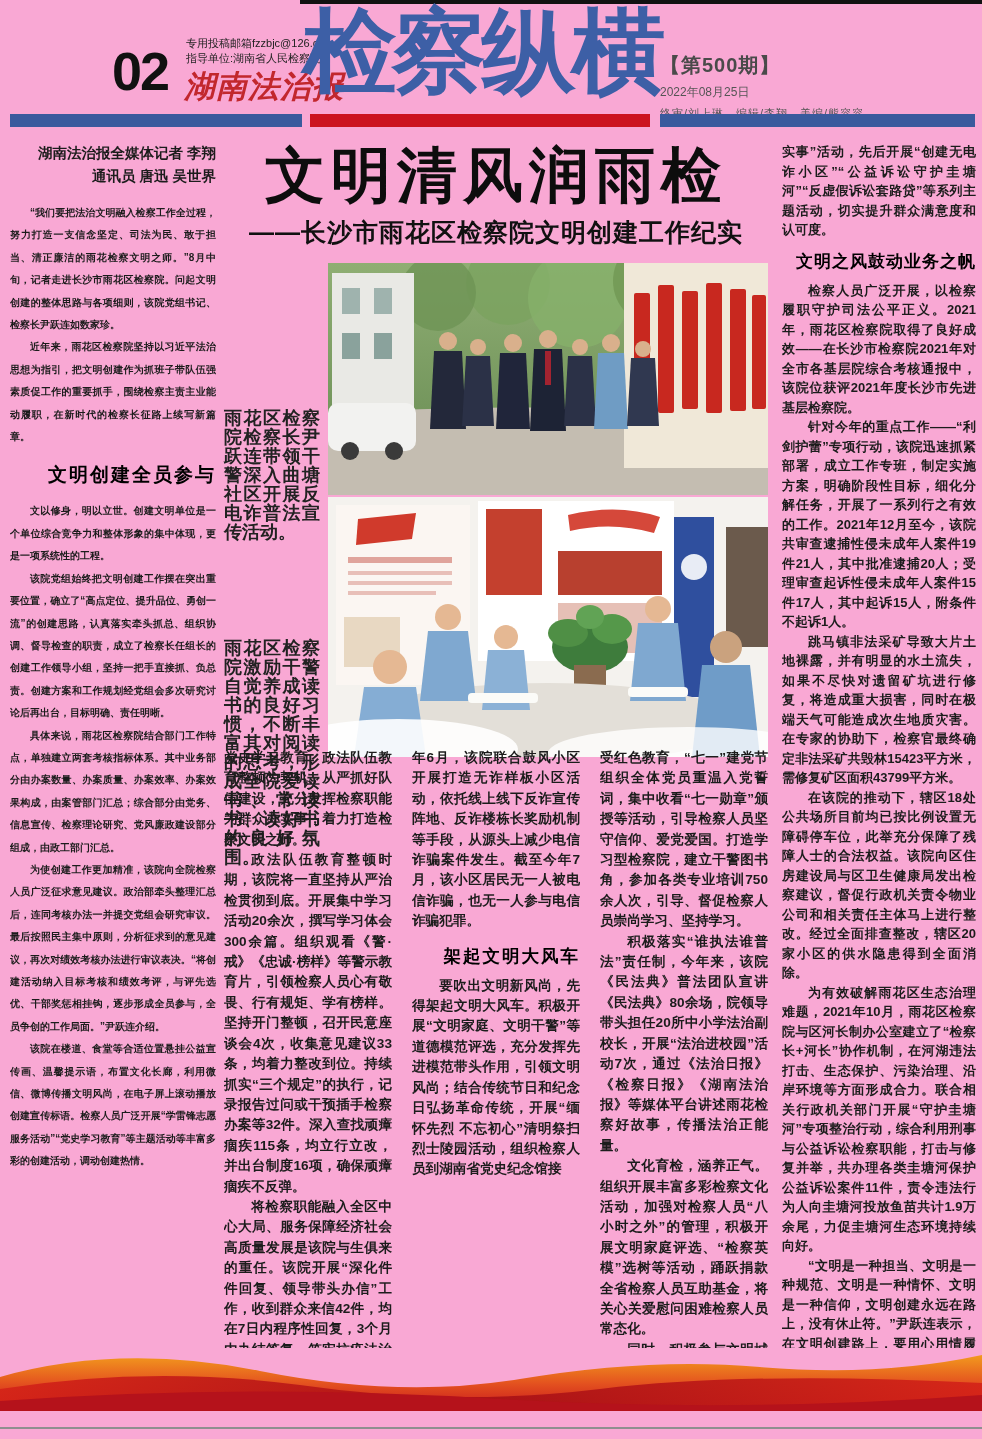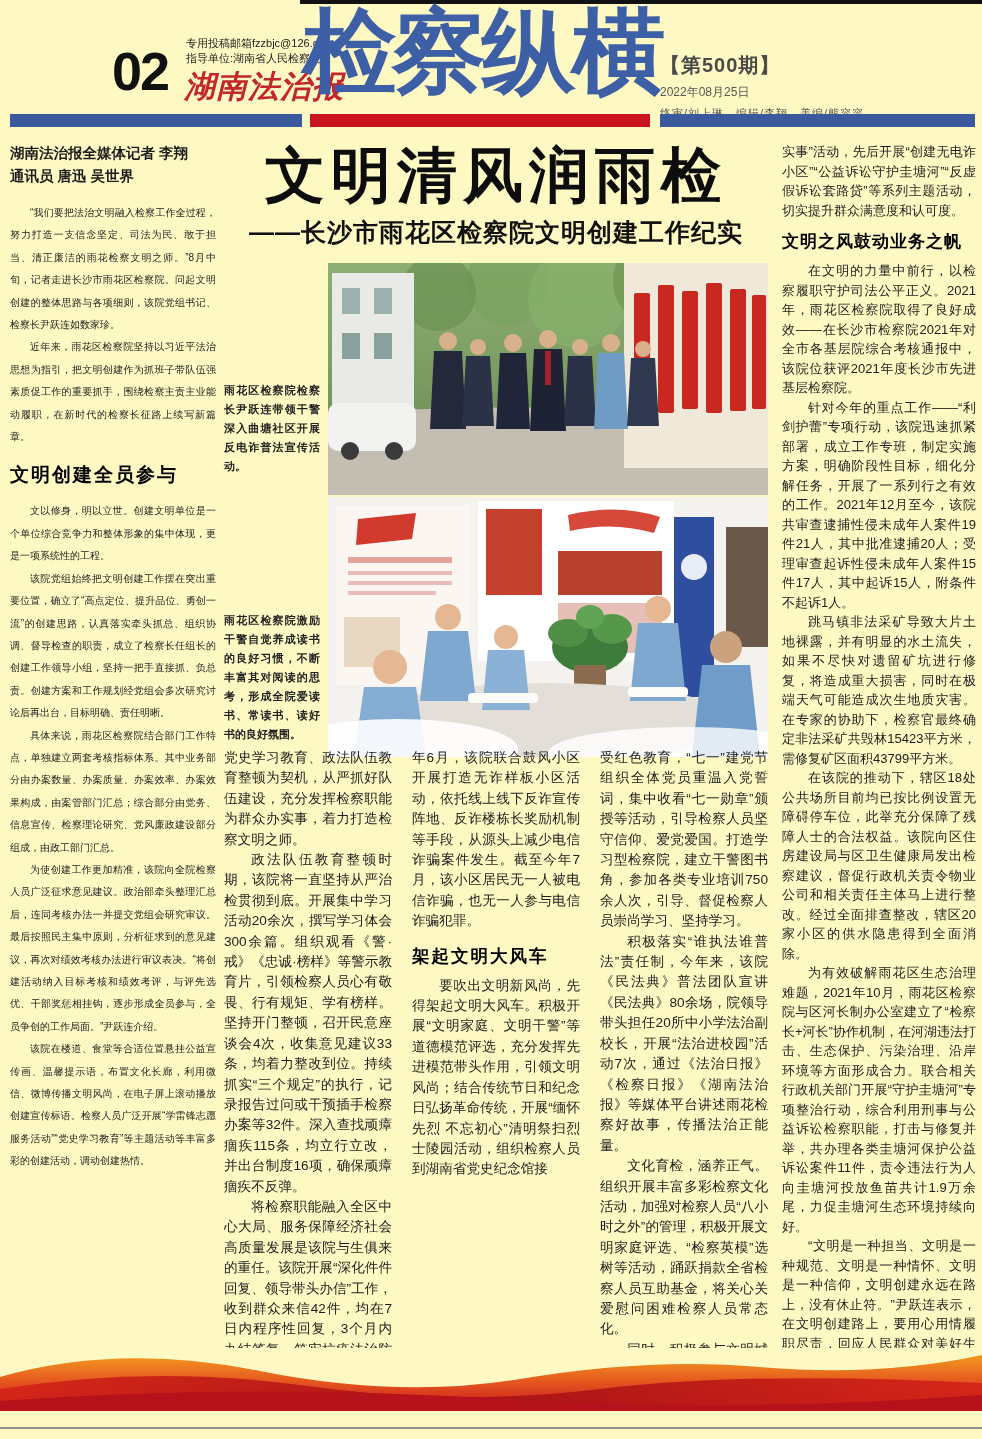--- a/index.html
+++ b/index.html
@@ -1,54 +1,54 @@
 <!DOCTYPE html>
 <html><head>
 <meta charset="utf-8">
 <style>
   * { margin:0; padding:0; box-sizing:border-box; }
   html,body { background:#ffffff; }
   body { font-family:"Liberation Sans", sans-serif; color:#1c1c1c; }
-  .page { position:relative; width:982px; height:1439px; margin:0 auto; background:#fef9c3; overflow:hidden; }
+  .page { position:relative; width:982px; height:1439px; margin:0 auto; background:#f9a8d4; overflow:hidden; }
 
   
   .topline { position:absolute; left:300px; top:0; width:682px; height:4px; background:#111; }
   .pagenum { position:absolute; left:112px; top:40px; font-size:54px; font-weight:900; letter-spacing:-2px; color:#111; }
   .hdr-small { position:absolute; left:186px; top:36px; font-size:11px; color:#222; line-height:15px; }
   .paper-name { position:absolute; left:184px; top:66px; font-size:31px; color:#c2272d; font-weight:bold; font-style:italic; font-family:"DejaVu Serif", serif; letter-spacing:1px; }
   .masthead { position:absolute; left:306px; top:2px; font-size:92px; line-height:100px; font-weight:900; color:#3d5fa6; letter-spacing:-4px; font-family:"DejaVu Sans", sans-serif; transform:scaleX(1.02); }
   .issue-block { position:absolute; left:660px; top:52px; width:320px; }
   .issue { font-size:20px; color:#4a4a4a; font-weight:bold; letter-spacing:1px; }
   .issue-date { font-size:12px; color:#555; margin-top:5px; }
   .credits { font-size:11px; color:#555; margin-top:5px; letter-spacing:1px; }
   .bar { position:absolute; top:114px; height:13px; }
   .bar-blue1 { left:10px; width:292px; background:#3a5a9d; }
   .bar-red { left:310px; width:340px; background:#cc1420; }
   .bar-blue2 { left:660px; width:315px; background:#3a5a9d; }
 
   
-  .col p { text-align:justify; text-justify:inter-ideograph; }
+  .col p { text-align:justify; text-justify:inter-ideograph;font-weight:bold; }
   .col p { text-indent:2em; }
   .col p.noindent { text-indent:0; }
-  .sec-h { text-align:left; font-weight:900; color:#000; }
+  .sec-h { text-align:right; font-weight:900; color:#000; }
 
   
   .col1 { position:absolute; left:10px; top:142px; width:206px; height:1205px; overflow:hidden; }
-  .byline { font-size:14.5px; font-weight:bold; line-height:23px; margin-bottom:14px; }
+  .byline { font-size:14.5px; font-weight:bold; line-height:23px; margin-bottom:14px;text-align:right; }
   .col1 p { font-size:10px; line-height:22.4px; }
   .col1 .sec-h { font-size:19px; margin:14px 0 12px; letter-spacing:2px; }
 
   
   .center { position:absolute; left:224px; top:142px; width:544px; }
   .headline { font-size:60px; font-weight:900; color:#0d0d0d; text-align:center; letter-spacing:6px; line-height:66px; font-family:"DejaVu Sans", sans-serif; }
   .subheadline { font-size:25px; font-weight:700; color:#111; text-align:center; margin-top:8px; letter-spacing:1px; }
 
   .photo-zone { display:flex; margin-top:14px; }
   .caption-strip { width:96px; margin-right:8px; position:relative; }
-  .caption { font-size:11px; font-weight:600; line-height:19px; text-align:justify; color:#222; }
+  .caption { font-size:18px; font-weight:600; line-height:19px; text-align:justify; color:#222;margin-top:28px; }
   .caption.c1 { position:absolute; top:118px; }
   .caption.c2 { position:absolute; top:348px; }
   .photo-stack { width:440px; }
   .photo-stack svg { display:block; }
 
   
   .center-cols { position:absolute; left:224px; top:748px; width:544px; height:600px; display:flex; gap:20px; overflow:hidden; }
   .ccol { flex:1; overflow:hidden; }
   .ccol p { font-size:13.6px; line-height:20.4px; }
   .ccol .sec-h { font-size:17.5px; margin:12px 0 8px; letter-spacing:2px; }
@@ -251,21 +251,21 @@
       <p class="noindent">受红色教育，“七一”建党节组织全体党员重温入党誓词，集中收看“七一勋章”颁授等活动，引导检察人员坚守信仰、爱党爱国。打造学习型检察院，建立干警图书角，参加各类专业培训750余人次，引导、督促检察人员崇尚学习、坚持学习。</p>
       <p>积极落实“谁执法谁普法”责任制，今年来，该院《民法典》普法团队宣讲《民法典》80余场，院领导带头担任20所中小学法治副校长，开展“法治进校园”活动7次，通过《法治日报》《检察日报》《湖南法治报》等媒体平台讲述雨花检察好故事，传播法治正能量。</p>
       <p>文化育检，涵养正气。组织开展丰富多彩检察文化活动，加强对检察人员“八小时之外”的管理，积极开展文明家庭评选、“检察英模”选树等活动，踊跃捐款全省检察人员互助基金，将关心关爱慰问困难检察人员常态化。</p>
       <p>同时，积极参与文明城市创建工作，成立了学雷锋志愿者服务队，常态化开展主题鲜明的志愿服务活动。先后开展平安建设社区述职、检察人员大走访、开学第一课、检察开放日、植树护苗等志愿活动10余次。结合职能，紧盯群众操心事、烦心事，积极开展“我为群众办</p>
     </div>
   </div>
 
   <div class="col col5">
     <p class="noindent">实事”活动，先后开展“创建无电诈小区”“公益诉讼守护圭塘河”“反虚假诉讼套路贷”等系列主题活动，切实提升群众满意度和认可度。</p>
     <div class="sec-h">文明之风鼓动业务之帆</div>
-    <p>在文明的力量中前行，以检察履职守护司法公平正义。2021年，雨花区检察院取得了良好成效——在长沙市检察院2021年对全市各基层院综合考核通报中，该院位获评2021年度长沙市先进基层检察院。</p>
+    <p>检察人员广泛开展，以检察履职守护司法公平正义。2021年，雨花区检察院取得了良好成效——在长沙市检察院2021年对全市各基层院综合考核通报中，该院位获评2021年度长沙市先进基层检察院。</p>
     <p>针对今年的重点工作——“利剑护蕾”专项行动，该院迅速抓紧部署，成立工作专班，制定实施方案，明确阶段性目标，细化分解任务，开展了一系列行之有效的工作。2021年12月至今，该院共审查逮捕性侵未成年人案件19件21人，其中批准逮捕20人；受理审查起诉性侵未成年人案件15件17人，其中起诉15人，附条件不起诉1人。</p>
     <p>跳马镇非法采矿导致大片土地裸露，并有明显的水土流失，如果不尽快对遗留矿坑进行修复，将造成重大损害，同时在极端天气可能造成次生地质灾害。在专家的协助下，检察官最终确定非法采矿共毁林15423平方米，需修复矿区面积43799平方米。</p>
     <p>在该院的推动下，辖区18处公共场所目前均已按比例设置无障碍停车位，此举充分保障了残障人士的合法权益。该院向区住房建设局与区卫生健康局发出检察建议，督促行政机关责令物业公司和相关责任主体马上进行整改。经过全面排查整改，辖区20家小区的供水隐患得到全面消除。</p>
     <p>为有效破解雨花区生态治理难题，2021年10月，雨花区检察院与区河长制办公室建立了“检察长+河长”协作机制，在河湖违法打击、生态保护、污染治理、沿岸环境等方面形成合力。联合相关行政机关部门开展“守护圭塘河”专项整治行动，综合利用刑事与公益诉讼检察职能，打击与修复并举，共办理各类圭塘河保护公益诉讼案件11件，责令违法行为人向圭塘河投放鱼苗共计1.9万余尾，力促圭塘河生态环境持续向好。</p>
     <p>“文明是一种担当、文明是一种规范、文明是一种情怀、文明是一种信仰，文明创建永远在路上，没有休止符。”尹跃连表示，在文明创建路上，要用心用情履职尽责，回应人民群众对美好生活的期待，为平安雨花、法治雨花和幸福雨花建设贡献更多检察力量。</p>
   </div>
 
   <svg class="wave" viewBox="0 0 982 62" preserveAspectRatio="none">
     <defs>
       <linearGradient id="wg1" x1="0" y1="0" x2="0" y2="1">

